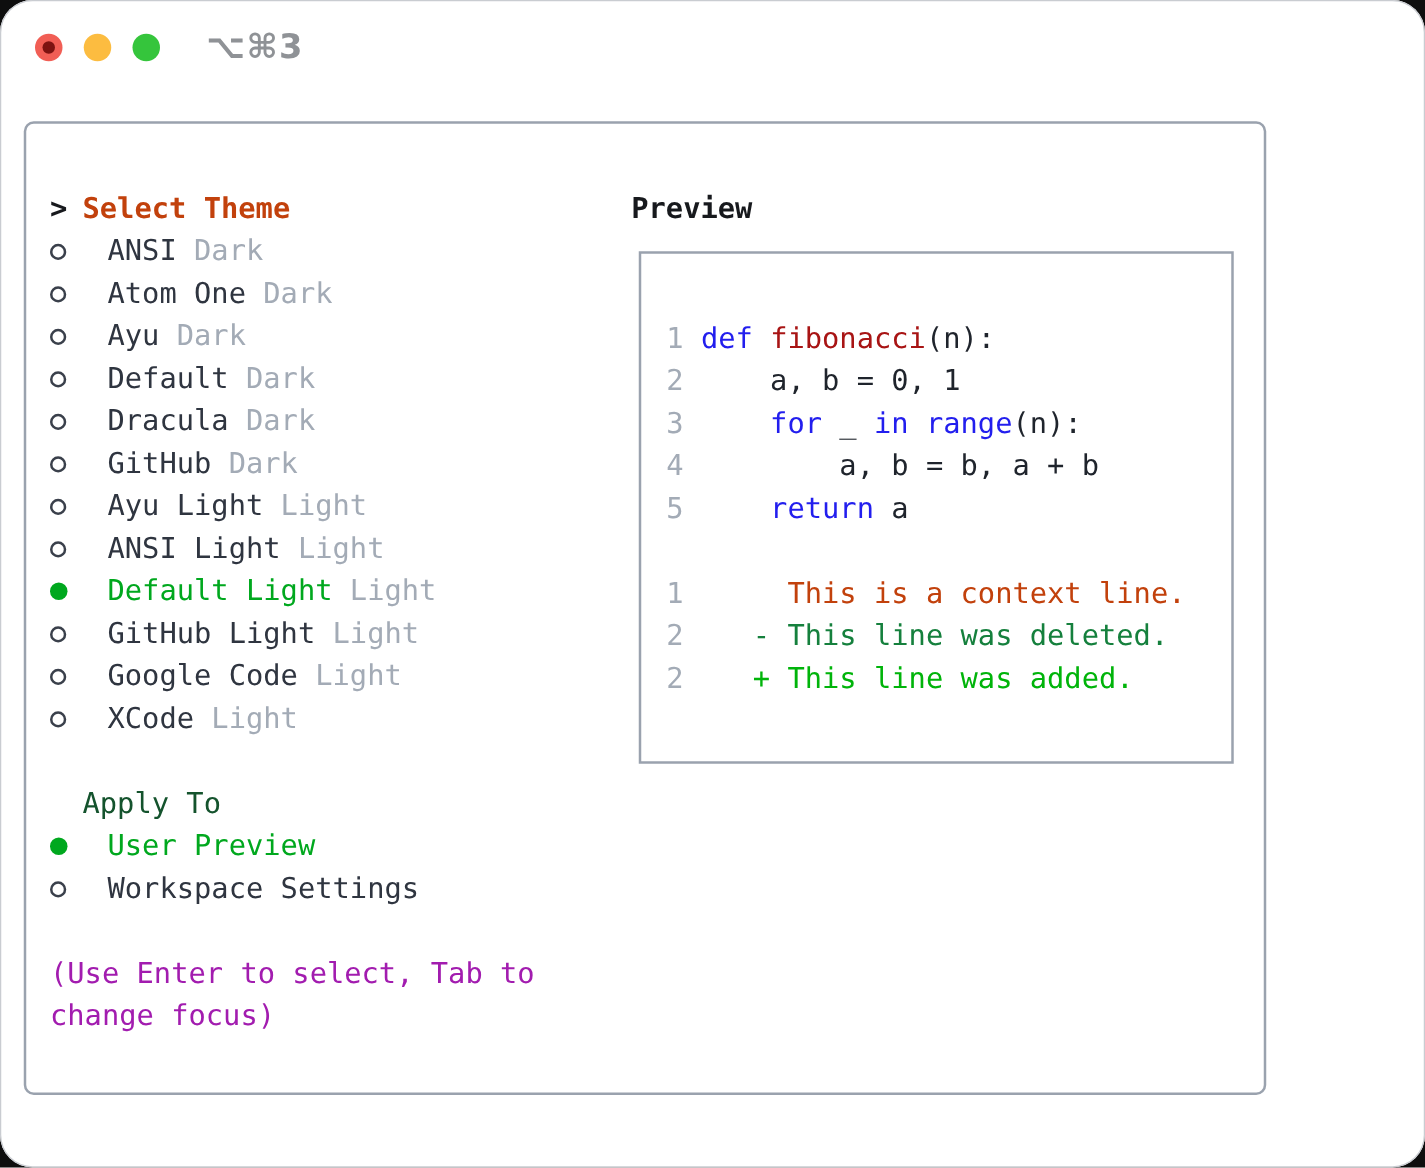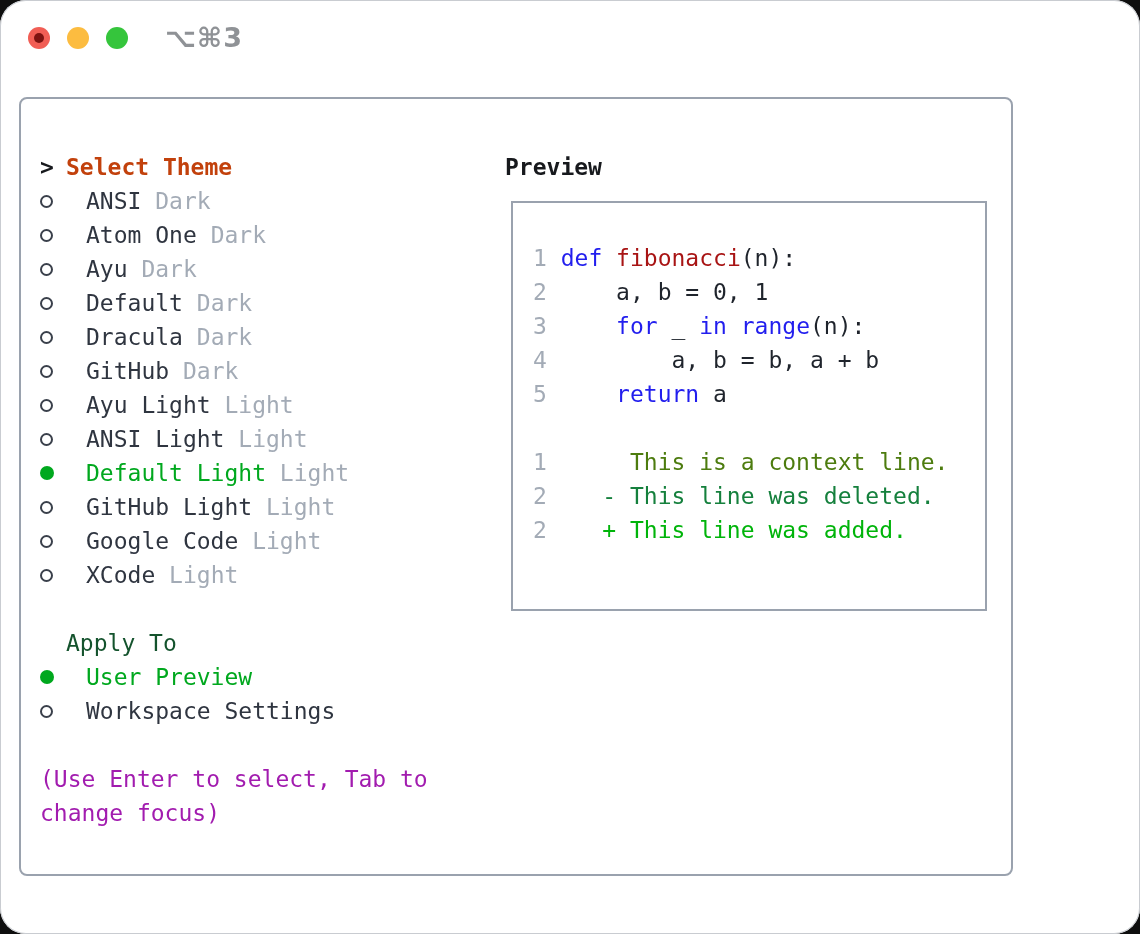--- a/index.html
+++ b/index.html
@@ -60,28 +60,28 @@
     white-space:normal;word-break:normal;
   }
   
   .preview-title{
     position:absolute;left:484px;top:51px;height:34px;line-height:34px;
     font-size:23px;font-weight:bold;color:#17191d;
   }
   .preview-box{
     position:absolute;left:490px;top:102px;width:476px;height:410px;
     border:2px solid #9aa2ae;box-sizing:border-box;background:#fff;
-    padding:38px 0 0 20px;overflow:hidden;
+    padding:51px 0 0 20px;overflow:hidden;
   }
   .codeline{height:34px;line-height:34px;font-size:23px;white-space:pre;}
   .c-num{color:#a3abb6;}
   .c-plain{color:#1f242c;}
   .c-kw{color:#221eee;}
   .c-fn{color:#a81414;}
-  .c-ctx{color:#4d7c0f;}
+  .c-ctx{color:#c2410c;}
   .c-del{color:#15803d;margin-top:24px;}
   .c-add{color:#00b40a;margin-top:36px;}
 </style>
 </head>
 <body>
 
 <div class="window">
 
   <div class="titlebar">
     <span class="light red"></span>

